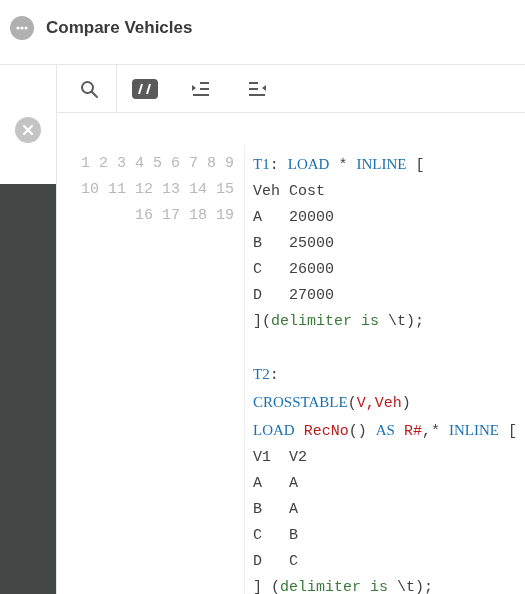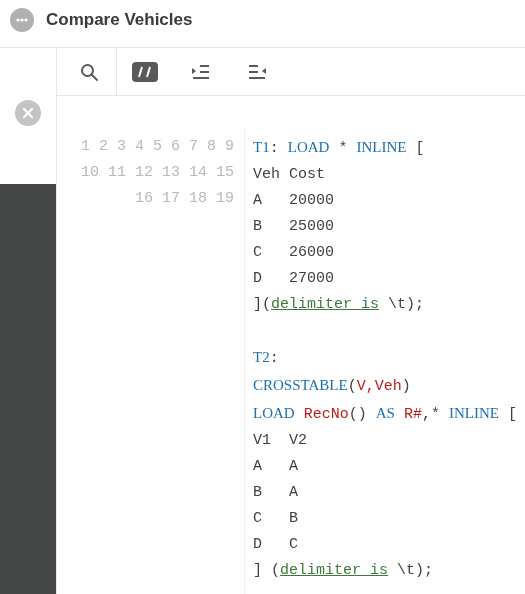--- a/index.html
+++ b/index.html
@@ -7,21 +7,21 @@
     margin: 0; padding: 0;
     font-family: -apple-system, BlinkMacSystemFont, "Segoe UI", Arial, sans-serif;
     background: #fff;
     width: 525px; height: 594px; overflow: hidden;
     color: #222;
   }
   .header {
     display: flex; align-items: center;
     padding: 8px 10px 16px 10px;
     border-bottom: 1px solid #e6e6e6;
-    height: 48px;
+    height: 65px;
   }
   .app-icon {
     width: 24px; height: 24px; border-radius: 50%;
     background: #b0b0b0; display: flex; align-items: center; justify-content: center;
     margin-right: 12px;
     color: #fff; font-size: 10px; letter-spacing: -1px;
   }
   .app-icon svg { display:block; }
   .title {
     font-weight: 700; font-size: 17px; color: #3a3a3a;
@@ -82,21 +82,21 @@
     min-width: 44px;
     line-height: 26px;
   }
   .code {
     padding: 6px 8px; line-height:26px; color:#404040;
     white-space: pre;
   }
   .kw { color:#1a6fb0;font-family:Liberation Serif, serif; }
   .fn { color:#b91c1c; }
   .paren { color:#404040; }
-  .arg { color:#3a7a3a;text-decoration:underline; }
+  .arg { color:#3a7a3a; }
 </style>
 </head>
 <body>
 
 <div class="header">
   <div class="app-icon">
     <svg width="14" height="6" viewBox="0 0 14 6">
         <circle cx="3" cy="3" r="1.6" fill="#fff"></circle>
         <circle cx="7" cy="3" r="1.6" fill="#fff"></circle>
         <circle cx="11" cy="3" r="1.6" fill="#fff"></circle>

